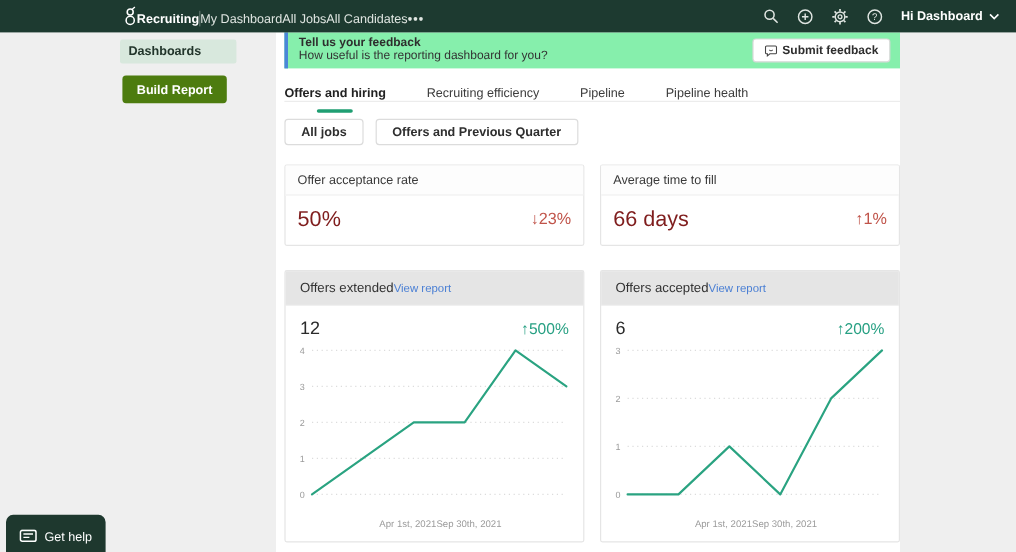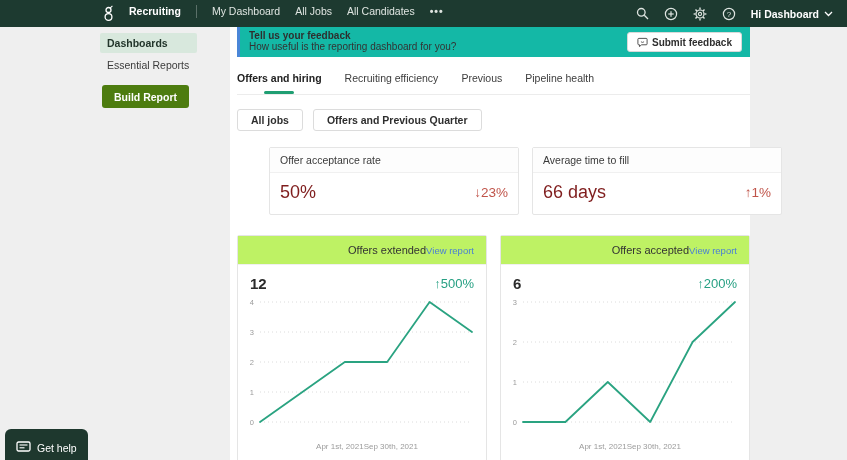--- a/index.html
+++ b/index.html
@@ -4,21 +4,21 @@
 <style>
   *{box-sizing:border-box;}
   html,body{margin:0;padding:0;}
   body{width:847px;height:460px;overflow:hidden;background:#efefef;
        font-family:"Liberation Sans",sans-serif;position:relative;color:#2e2e2e;}
 
   
   .topbar{position:absolute;top:0;left:0;width:847px;height:27px;background:#1d3a30;
           display:flex;align-items:center;justify-content:space-between;
           padding:0 14px 0 103px;color:#dfe5e1;font-size:10.5px;z-index:5;}
-  .tb-left{display:flex;align-items:flex-start;gap:15px;}
+  .tb-left{display:flex;align-items:flex-end;}
   .tb-logo{display:flex;align-items:center;}
   .tb-product{color:#fff;font-weight:600;cursor:pointer;}
   .tb-divider{width:1px;height:13px;background:rgba(255,255,255,.28);}
   .tb-link{color:#dfe5e1;cursor:pointer;text-decoration:none;}
   .tb-more{letter-spacing:1px;cursor:pointer;font-weight:bold;}
   .tb-right{display:flex;align-items:center;gap:15px;}
   .tb-icon{display:flex;align-items:center;cursor:pointer;}
   .tb-user{display:flex;align-items:center;gap:5px;color:#fff;font-weight:bold;cursor:pointer;}
 
   
@@ -31,59 +31,59 @@
 
   .get-help{position:absolute;left:5px;top:429px;height:37px;background:#1e382e;color:#fff;
             border:none;border-radius:6px;display:flex;align-items:center;gap:6px;
             padding:0 11px;font-size:10.5px;font-family:"Liberation Sans",sans-serif;cursor:pointer;z-index:6;}
 
   
   .main{position:absolute;left:230px;top:27px;width:520px;height:433px;background:#fff;
         padding-left:7px;}
 
   
-  .banner{background:#14b8a6;border-left:3px solid #4a86d8;height:30px;
+  .banner{background:#86efac;border-left:3px solid #4a86d8;height:30px;
           display:flex;align-items:center;justify-content:space-between;padding:0 8px 0 9px;}
   .banner-title{font-size:10px;font-weight:bold;line-height:11px;margin-top:-2px;}
   .banner-sub{font-size:10px;line-height:12px;color:#333;}
   .submit-btn{background:#fff;border:1px solid #d9d9d9;border-radius:3px;height:20px;
               padding:0 9px;font-size:10px;font-weight:bold;color:#2e2e2e;display:flex;
               align-items:center;gap:4px;cursor:pointer;font-family:"Liberation Sans",sans-serif;}
 
   
-  .tabs{display:flex;gap:23px;margin-top:15px;border-bottom:1px solid #ececec;
-        padding-bottom:10px;width:513px;}
+  .tabs{display:flex;gap:34px;margin-top:15px;border-bottom:1px solid #ececec;
+        width:513px;}
   .tab{font-size:10.5px;color:#3c3c3c;position:relative;cursor:pointer;}
   .tab.active{font-weight:bold;color:#222;}
   .tab.active::after{content:"";position:absolute;left:50%;transform:translateX(-50%);
         bottom:-10px;width:30px;height:3px;background:#1f9e72;border-radius:2px;}
 
   
   .filters{display:flex;gap:10px;margin-top:14px;}
   .filter-btn{background:#fff;border:1px solid #dcdcdc;border-radius:3px;height:22px;
               padding:0 13px;font-size:10.5px;font-weight:bold;color:#2e2e2e;cursor:pointer;
               font-family:"Liberation Sans",sans-serif;}
 
   
-  .stats{display:flex;gap:13px;margin-top:16px;width:513px;margin-left:32px;}
+  .stats{display:flex;gap:13px;margin-top:16px;width:513px;}
   .stat-card{flex:1;border:1px solid #e5e5e5;border-radius:2px;background:#fff;}
   .stat-head{padding:6px 10px;font-size:10.5px;color:#3a3a3a;background:#fdfdfd;
              border-bottom:1px solid #f0f0f0;}
   .stat-body{display:flex;justify-content:space-between;align-items:center;padding:9px 10px 11px;}
   .stat-value{font-size:18px;color:#7f1d1d;}
   .stat-change{font-size:13.5px;color:#c0544a;}
 
   
   .charts{display:flex;gap:13px;margin-top:20px;width:513px;}
   .chart-card{width:250px;border:1px solid #e5e5e5;border-radius:2px;background:#fff;}
-  .chart-head{display:flex;justify-content:flex-end;align-items:center;padding:8px 12px;
-              border-bottom:1px solid #f0f0f0;background:#bef264;font-size:11px;color:#333;}
+  .chart-head{display:flex;justify-content:flex-start;align-items:center;padding:8px 12px;
+              border-bottom:1px solid #f0f0f0;background:#e5e5e5;font-size:11px;color:#333;}
   .view-report{font-size:9.5px;color:#4a7fd4;text-decoration:none;cursor:pointer;}
   .chart-vals{display:flex;justify-content:space-between;align-items:center;padding:10px 12px 0;}
-  .chart-total{font-size:15px;color:#2b2b2b;font-weight:bold;}
+  .chart-total{font-size:15px;color:#2b2b2b;}
   .chart-change{font-size:13px;color:#27a083;}
   .chart-plot{padding:2px 8px 0 6px;line-height:0;}
   .chart-xlabels{display:flex;justify-content:center;font-size:8px;color:#9b9b9b;
                  padding:2px 14px 10px 24px;}
 </style>
 </head>
 <body>
 
 <header class="topbar">
   <div class="tb-left">
@@ -141,21 +141,20 @@
       <span>Hi Dashboard</span>
       <svg width="9" height="6" viewBox="0 0 9 6">
         <polyline points="1,1 4.5,4.5 8,1" fill="none" stroke="#fff" stroke-width="1.3"></polyline>
       </svg>
     </span>
   </div>
 </header>
 
 <aside class="sidebar">
   <div class="side-item active">Dashboards</div>
-  <div class="side-item">Essential Reports</div>
   <button class="build-btn">Build Report</button>
 </aside>
 
 <button class="get-help">
   <span style="display:flex;">
     <svg width="15" height="13" viewBox="0 0 15 13">
       <rect x="1" y="1" width="13" height="9" rx="1.5" fill="none" stroke="#fff" stroke-width="1.3"></rect>
       <line x1="3.5" y1="4" x2="11.5" y2="4" stroke="#fff" stroke-width="1.1"></line>
       <line x1="3.5" y1="6.8" x2="8.5" y2="6.8" stroke="#fff" stroke-width="1.1"></line>
     </svg>
@@ -177,21 +176,21 @@
           <path d="M4.3 5.2 Q6 6.6 7.7 5.2" fill="none" stroke="#444" stroke-width="0.9"></path>
         </svg>
       </span>
       <span>Submit feedback</span>
     </button>
   </div>
 
   <nav class="tabs">
     <span class="tab active">Offers and hiring</span>
     <span class="tab">Recruiting efficiency</span>
-    <span class="tab">Previous</span>
+    <span class="tab">Pipeline</span>
     <span class="tab">Pipeline health</span>
   </nav>
 
   <div class="filters">
     <button class="filter-btn">All jobs</button>
     <button class="filter-btn">Offers and Previous Quarter</button>
   </div>
 
   <div class="stats">
     <div class="stat-card">

